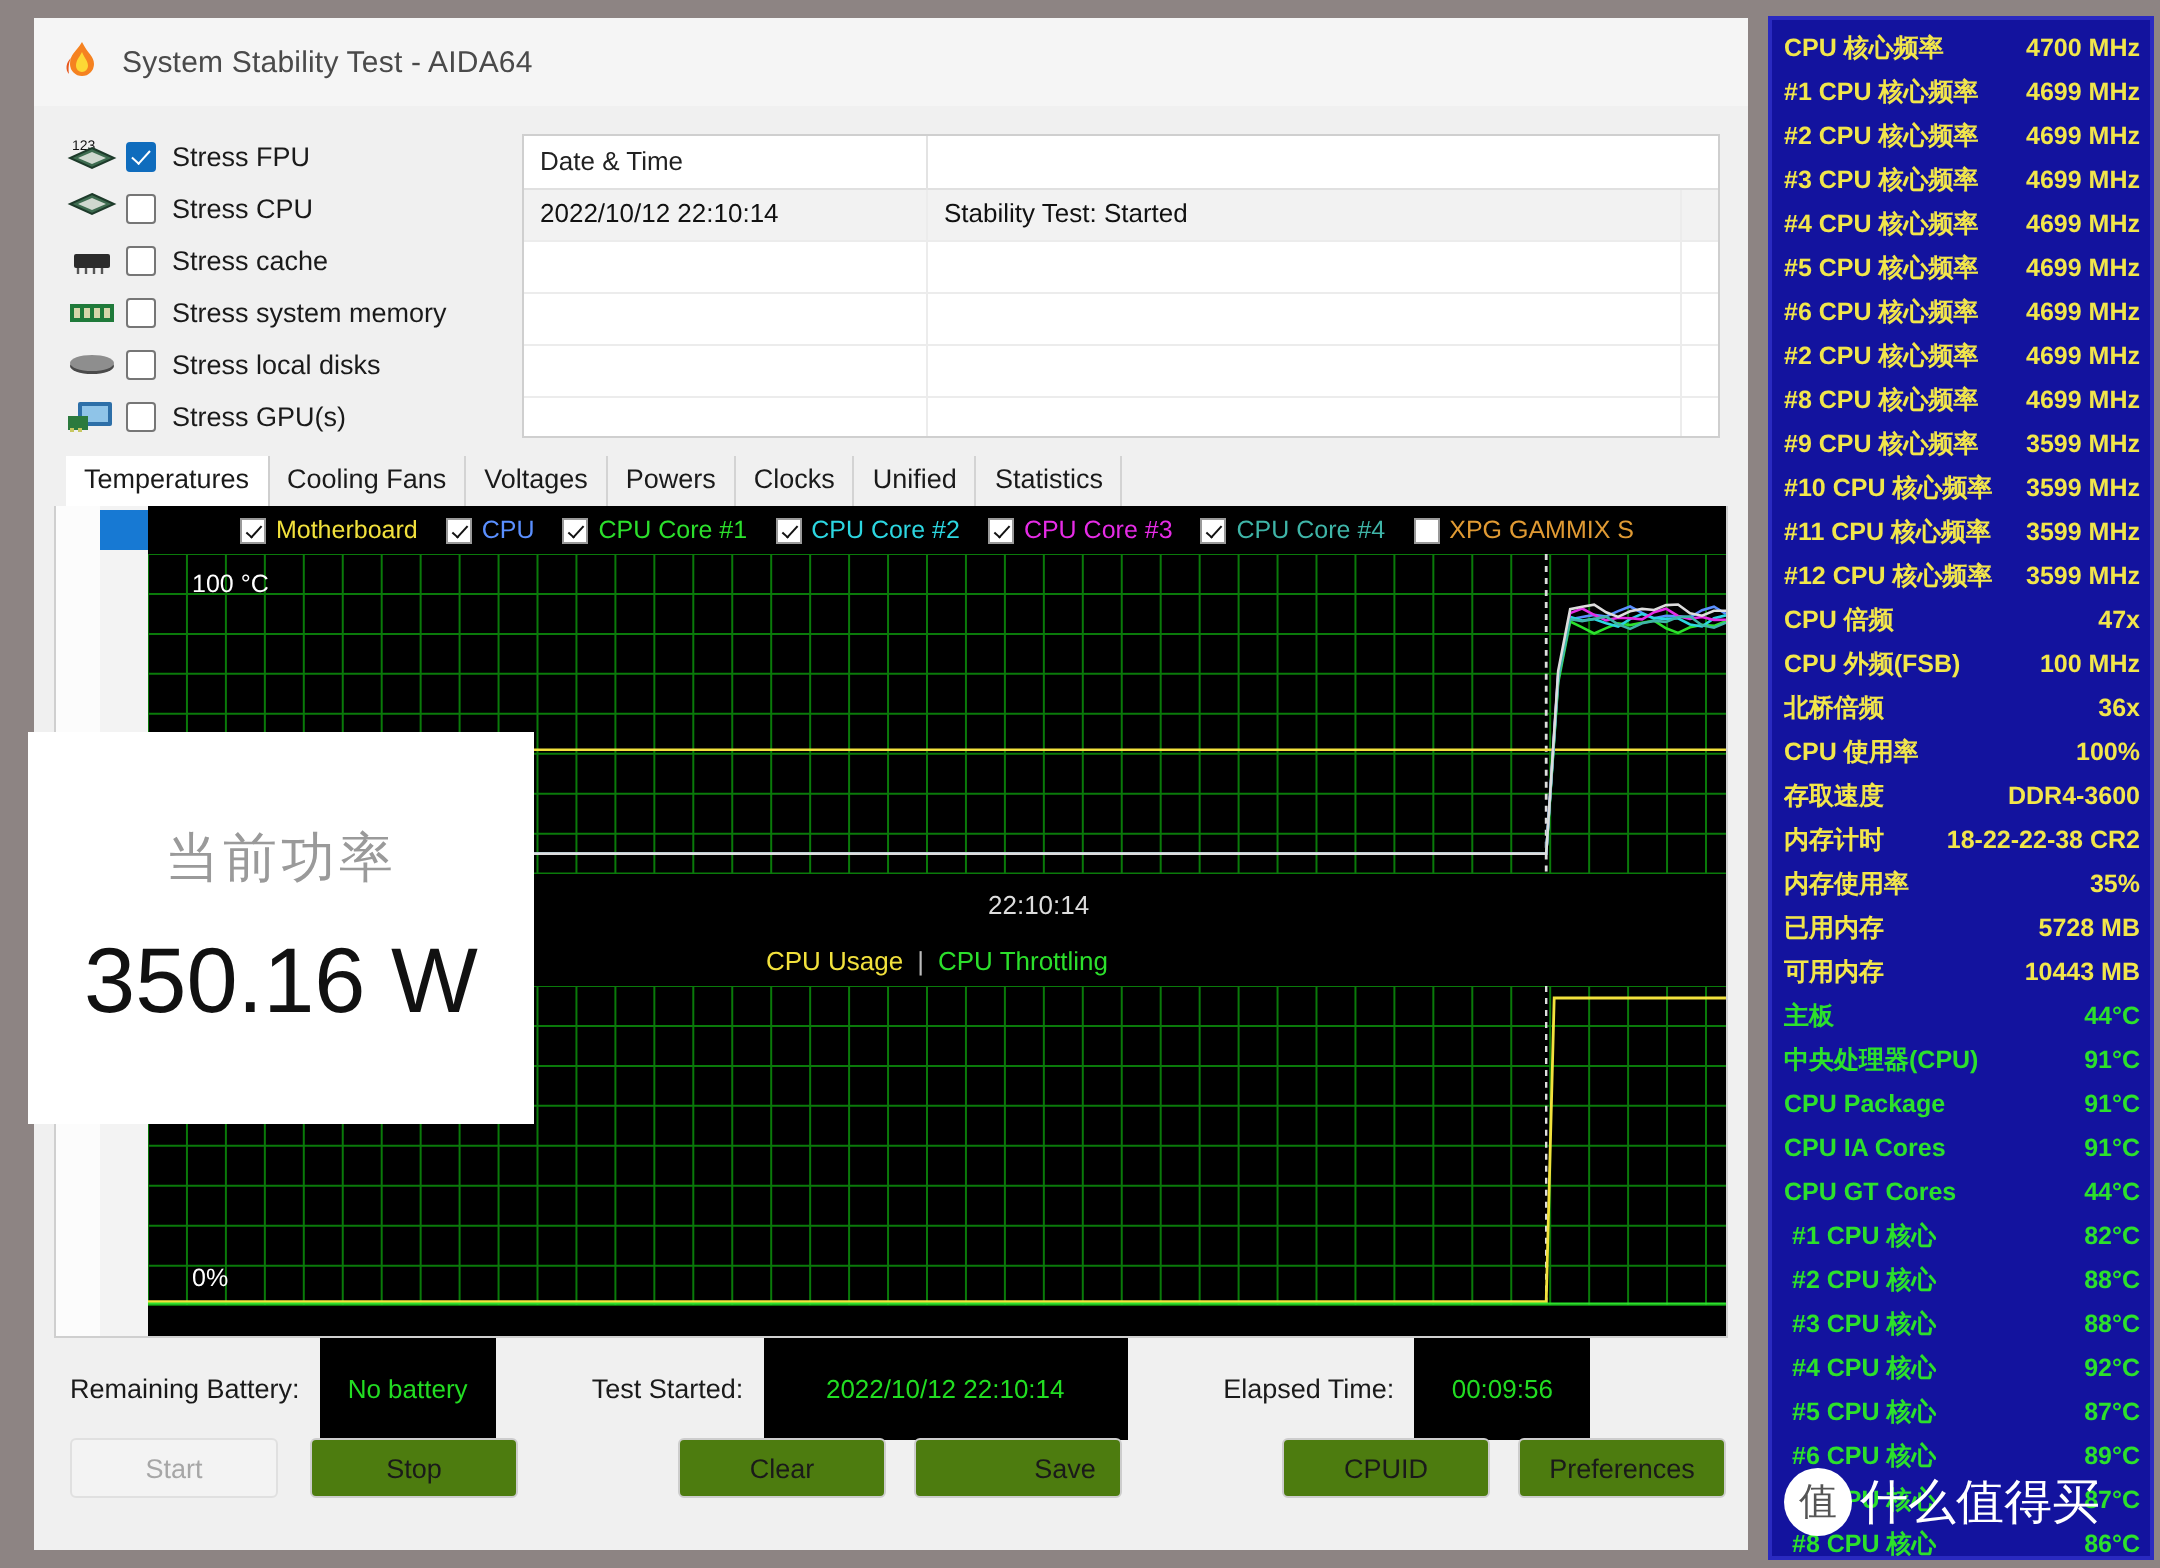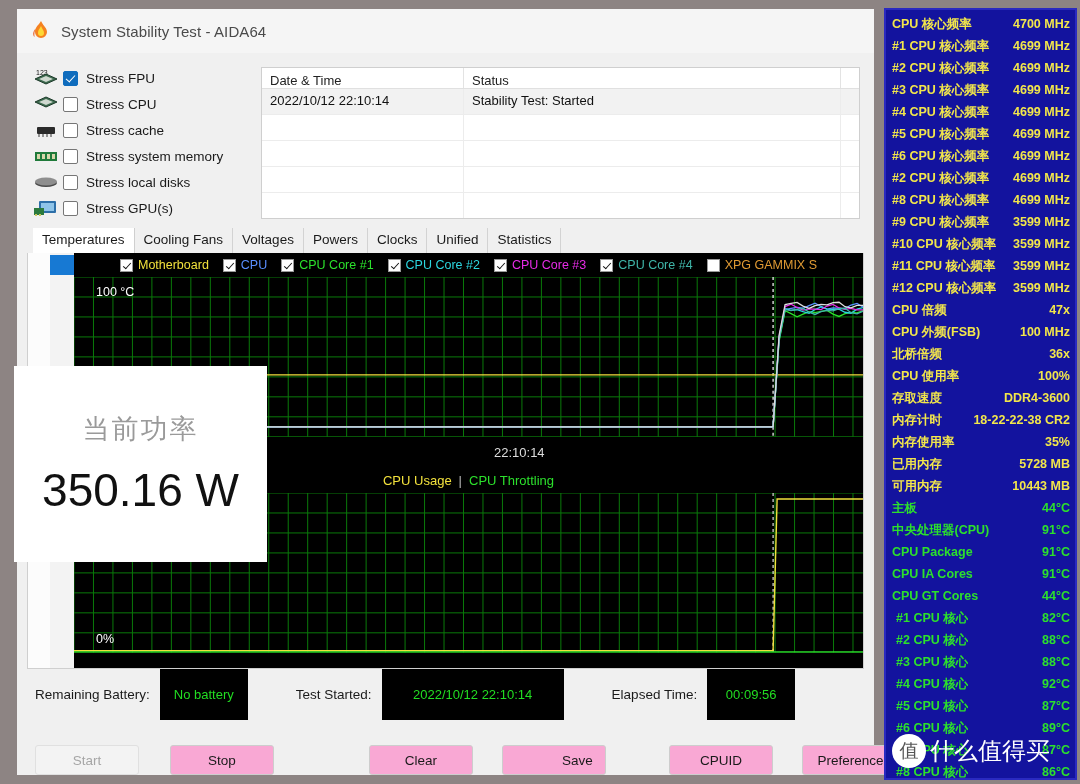--- a/index.html
+++ b/index.html
@@ -50,21 +50,21 @@
     width: 4px; height: 8px; border: solid #fff; border-width: 0 1.6px 1.6px 0;
     transform: rotate(42deg);
   }
   .stress-label { font-size: 13.5px; color: #1a1a1a; white-space: nowrap; }
 
   
   #log-table {
     flex: 1 1 auto; background: #fff; border: 1px solid #cfcfcf;
     display: flex; flex-direction: column; overflow: hidden;
   }
-  #log-head { display: flex; height: 27px; border-bottom: 1px solid #e0e0e0; }
+  #log-head { display: flex; height: 27px; border-bottom: 1px solid #e0e0e0; flex-direction: column; }
   #log-head .th {
     font-size: 13px; color: #222; padding: 5px 0 0 8px;
     border-right: 1px solid #e3e3e3; height: 100%;
   }
   .col-dt { width: 202px; flex: 0 0 202px; }
   .col-st { flex: 1 1 auto; }
   .col-pad { width: 18px; flex: 0 0 18px; border-right: none !important; }
   .log-row { display: flex; height: 26px; border-bottom: 1px solid #ececec; }
   .log-row.sel { background: #f2f2f2; }
   .log-row .td {
@@ -119,23 +119,23 @@
   #status-row { height: 50px; display: flex; align-items: center; padding: 0 8px; gap: 10px; }
   .st-label { font-size: 13.5px; color: #1a1a1a; }
   .st-val {
     background: #000; color: #22dd22; font-size: 13px;
     padding: 18px 14px; min-width: 88px; text-align: center;
   }
   .sp { flex: 0 0 auto; }
   .gap-lg { width: 28px; }
 
   
-  #btn-row { height: 56px; display: flex; align-items: flex-end; padding: 0 8px; gap: 15px; }
+  #btn-row { height: 56px; display: flex; align-items: flex-start; padding: 0 8px; }
   .btn {
-    height: 30px; min-width: 104px; background: #f9a8d4; border: 1px solid #cdcdcd;
+    height: 30px; min-width: 104px; background: #4d7c0f; border: 1px solid #cdcdcd;
     border-radius: 3px; font-size: 13.5px; color: #1a1a1a;
     display: flex; align-items: center; justify-content: center;
   }
   .btn.disabled { color: #a6a6a6; background: #f3f3f3; border-color: #e0e0e0; }
 
   
   #power-overlay {
     position: absolute; left: 14px; top: 366px; width: 253px; height: 196px;
     background: #fff; z-index: 50;
     display: flex; flex-direction: column; align-items: center; justify-content: center;
@@ -489,21 +489,21 @@
         <span class="st-val" style="min-width:182px">2022/10/12 22:10:14</span>
         <span class="sp gap-lg"></span>
         <span class="st-label">Elapsed Time:</span>
         <span class="st-val">00:09:56</span>
       </div>
 
       <div id="btn-row">
           <div class="btn disabled" style="margin-right: 16px;">Start</div>
           <div class="btn" style="margin-right: 80px;">Stop</div>
           <div class="btn" style="margin-right: 14px;">Clear</div>
-          <div class="btn" style="margin-right: 48px; padding-left: 47px;">Save</div>
+          <div class="btn" style="margin-right: 80px; padding-left: 47px;">Save</div>
           <div class="btn" style="margin-right: 14px;">CPUID</div>
           <div class="btn">Preferences</div>
         </div>
     </div>
   </div>
 
   <div id="power-overlay">
     <div id="power-title">当前功率</div>
     <div id="power-value">350.16 W</div>
   </div>

